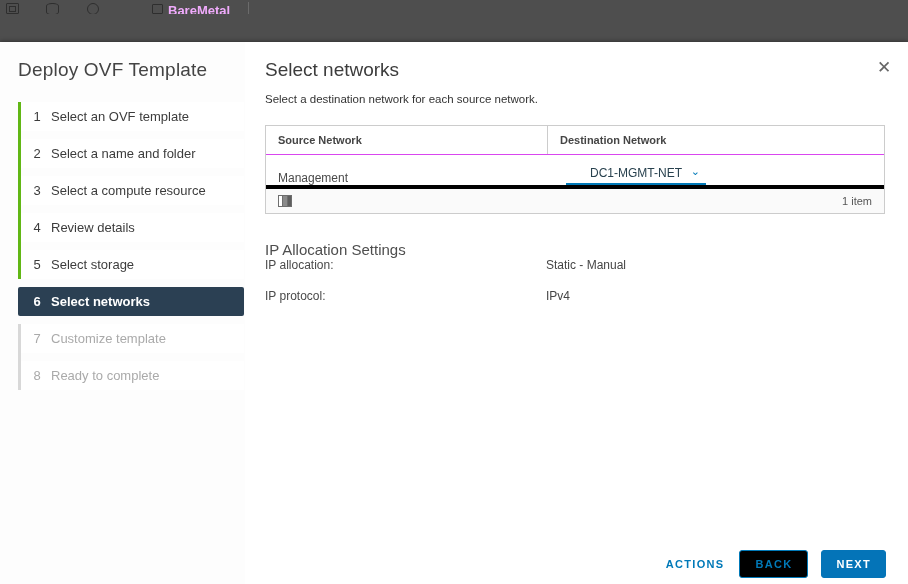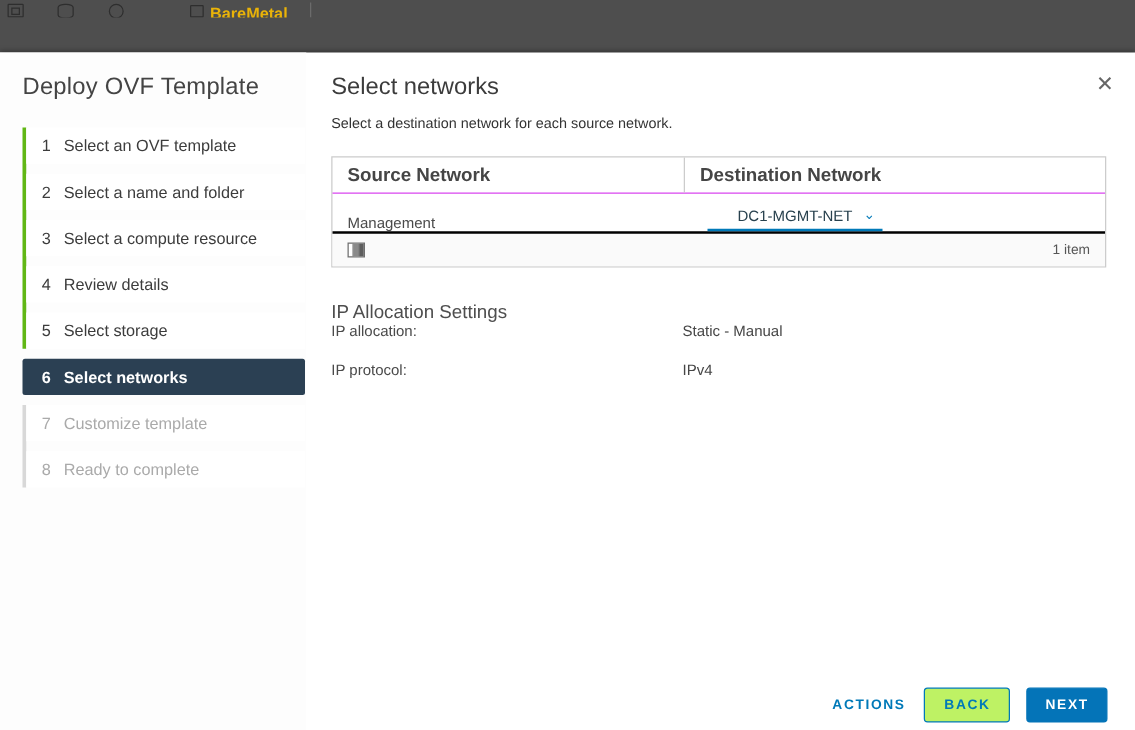--- a/index.html
+++ b/index.html
@@ -14,21 +14,21 @@
   .topbar {
     position: absolute; top: 0; left: 0; right: 0; height: 14px;
     background: #4e4e4e; overflow: hidden; color: #2e2e2e;
   }
   .tb-icon { position: absolute; top: 3px; border: 1.5px solid #2e2e2e; background: transparent; }
   .tb-host { left: 6px; width: 13px; height: 11px; border-radius: 1px; }
   .tb-host::after{ content:""; position:absolute; left:2px; top:2px; width:5px; height:4px; border:1px solid #2e2e2e; }
   .tb-store { left: 46px; width: 13px; height: 12px; border-radius: 6px/3px; }
   .tb-net { left: 87px; width: 12px; height: 12px; border-radius: 50%; }
   .tb-vmicon { left: 152px; width: 11px; height: 10px; border-radius: 1px; top: 4px;}
-  .tb-label { position: absolute; left: 168px; top: 3px; font-size: 13px; font-weight: bold; color: #eab308; }
+  .tb-label { position: absolute; left: 168px; top: 3px; font-size: 13px; font-weight: bold; color: #f0abfc; }
   .tb-divider { position: absolute; left: 248px; top: 2px; width: 1px; height: 12px; background: #6b6b6b; }
   .tb-actions { position: absolute; left: 264px; top: 6px; font-size: 11px; font-weight: bold; letter-spacing: 1px; color: #3e5a78; margin-top: 26px; }
 
   
   .dialog {
     position: absolute; top: 14px; left: 0; right: 0; bottom: 0;
     background: #ffffff; display: flex;
     box-shadow: 0 -1px 4px rgba(0,0,0,.35);
     margin-top: 28px;
   }
@@ -61,28 +61,28 @@
     position: absolute; top: 17px; right: 15px; width: 18px; height: 18px;
     font-size: 17px; line-height: 18px; text-align: center; color: #666666;
     cursor: pointer; font-weight: 400;
   }
   .subtitle { margin-top: 12px; font-size: 11.5px; color: #333333; }
 
   
   .net-table { margin-top: 20px; width: 620px; border: 1px solid #cccccc; font-size: 12px; }
   .t-row { display: flex; }
   .t-head { height: 28px; }
-  .t-head .t-cell { font-size: 15px; font-weight: bold; color: #454545; }
+  .t-head .t-cell { font-size: 11px; font-weight: bold; color: #454545; }
   .t-cell { display: flex; align-items: center; padding-left: 12px; }
   .t-col1 { width: 282px; flex: none; border-right: 1px solid #cccccc; }
   .t-col2 { flex: 1; border-right: none; }
   .t-body { height: 31px; border-top: 1px solid #d946ef; color: #4a4a4a; align-items: flex-end; }
   .t-body .t-col1 { border-right: none; }
   .t-foot {
-    height: 28px; background: #fafafa; border-top: 2px solid #000000;
+    height: 28px; background: #fafafa; border-top: 4px solid #000000;
     display: flex; align-items: center; justify-content: space-between;
     padding: 0 12px; font-size: 11px; color: #565656;
   }
   .col-picker { width: 14px; height: 12px; border: 1px solid #6e6e6e; display: flex; cursor: pointer; background:#fff; }
   .col-picker span { flex: 1; border-right: 1px solid #6e6e6e; }
   .col-picker span:nth-child(2){ background:#8a8a8a; }
   .col-picker span:last-child { border-right: none; background:#5e5e5e; }
 
   
   .dd {
@@ -101,21 +101,21 @@
   .field-value { color: #464646; }
 
   
   .btn-bar {
     position: absolute; right: 22px; bottom: 6px;
     display: flex; align-items: center; gap: 13px;
   }
   .btn { font-size: 11px; font-weight: bold; letter-spacing: 1.3px; cursor: pointer;
          font-family: "Liberation Sans", sans-serif; }
   .btn-link { color: #0079b8; background: none; border: none; padding: 6px 2px; }
-  .btn-outline { color: #0079b8; background: #bef264; border: 1px solid #0079b8;
+  .btn-outline { color: #0079b8; background: #000000; border: 1px solid #0079b8;
                  border-radius: 3px; padding: 7px 15px; }
   .btn-primary { color: #ffffff; background: #0474b8; border: 1px solid #0474b8;
                  border-radius: 3px; padding: 7px 14px; }
 </style>
 </head>
 <body>
 
 <div class="topbar">
   <span class="tb-icon tb-host"></span>
   <span class="tb-icon tb-store"></span>

